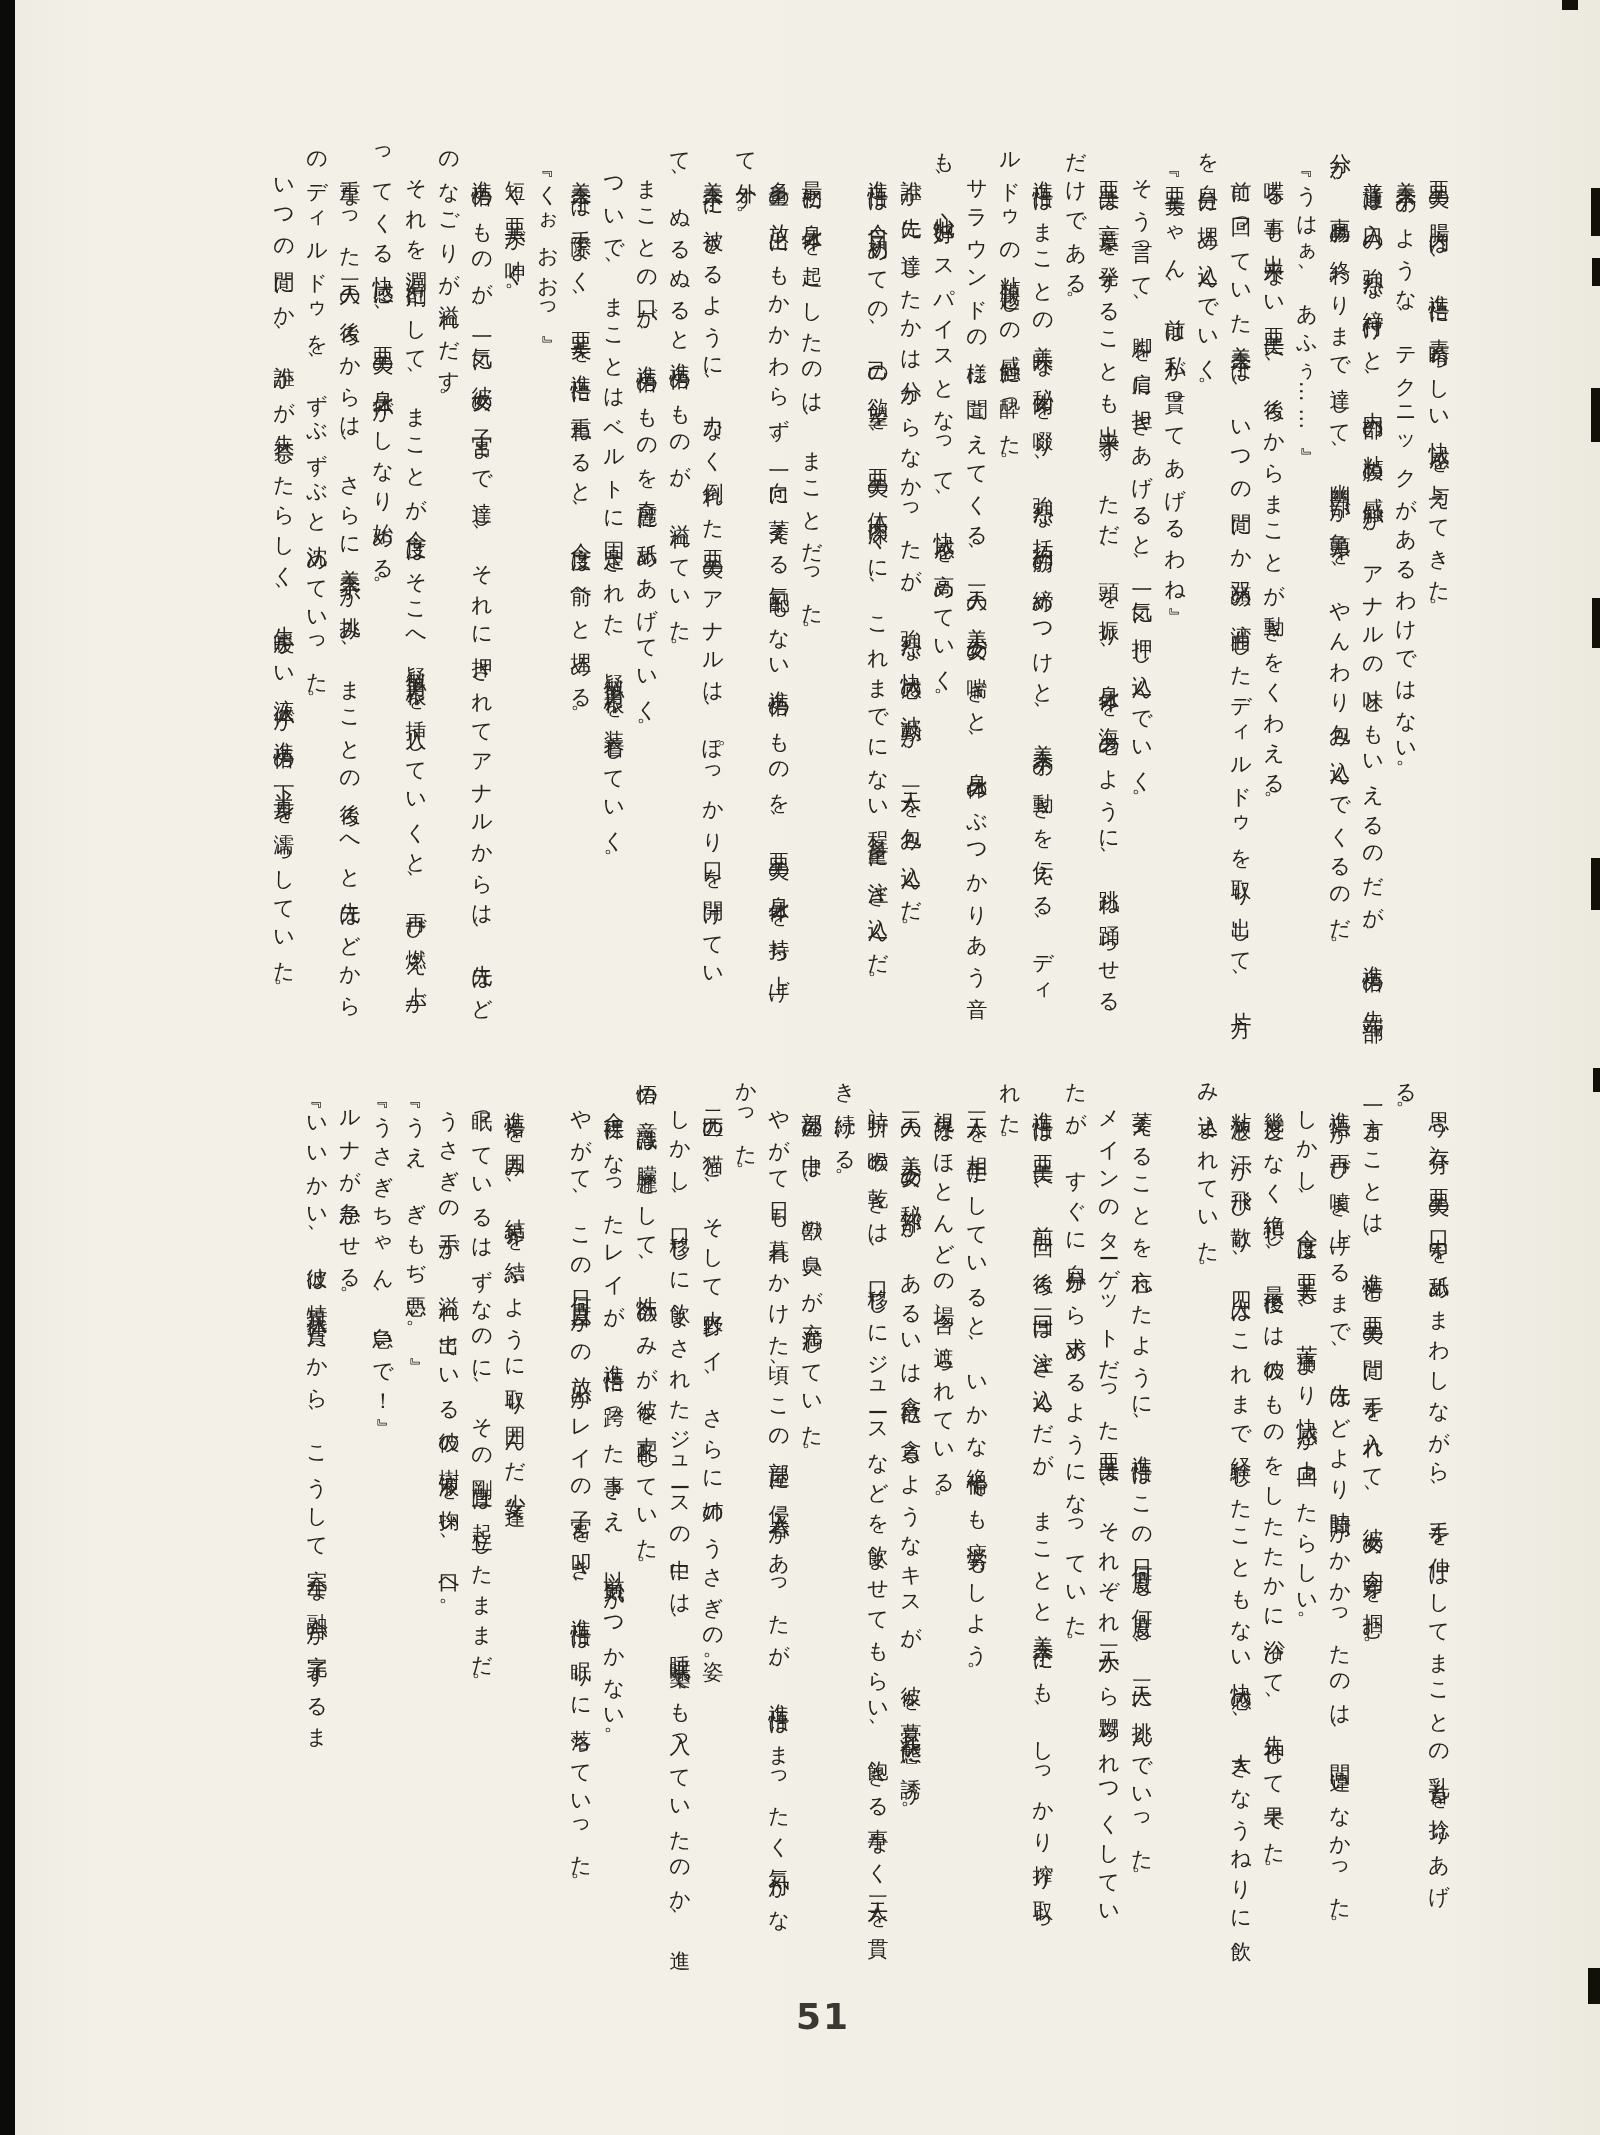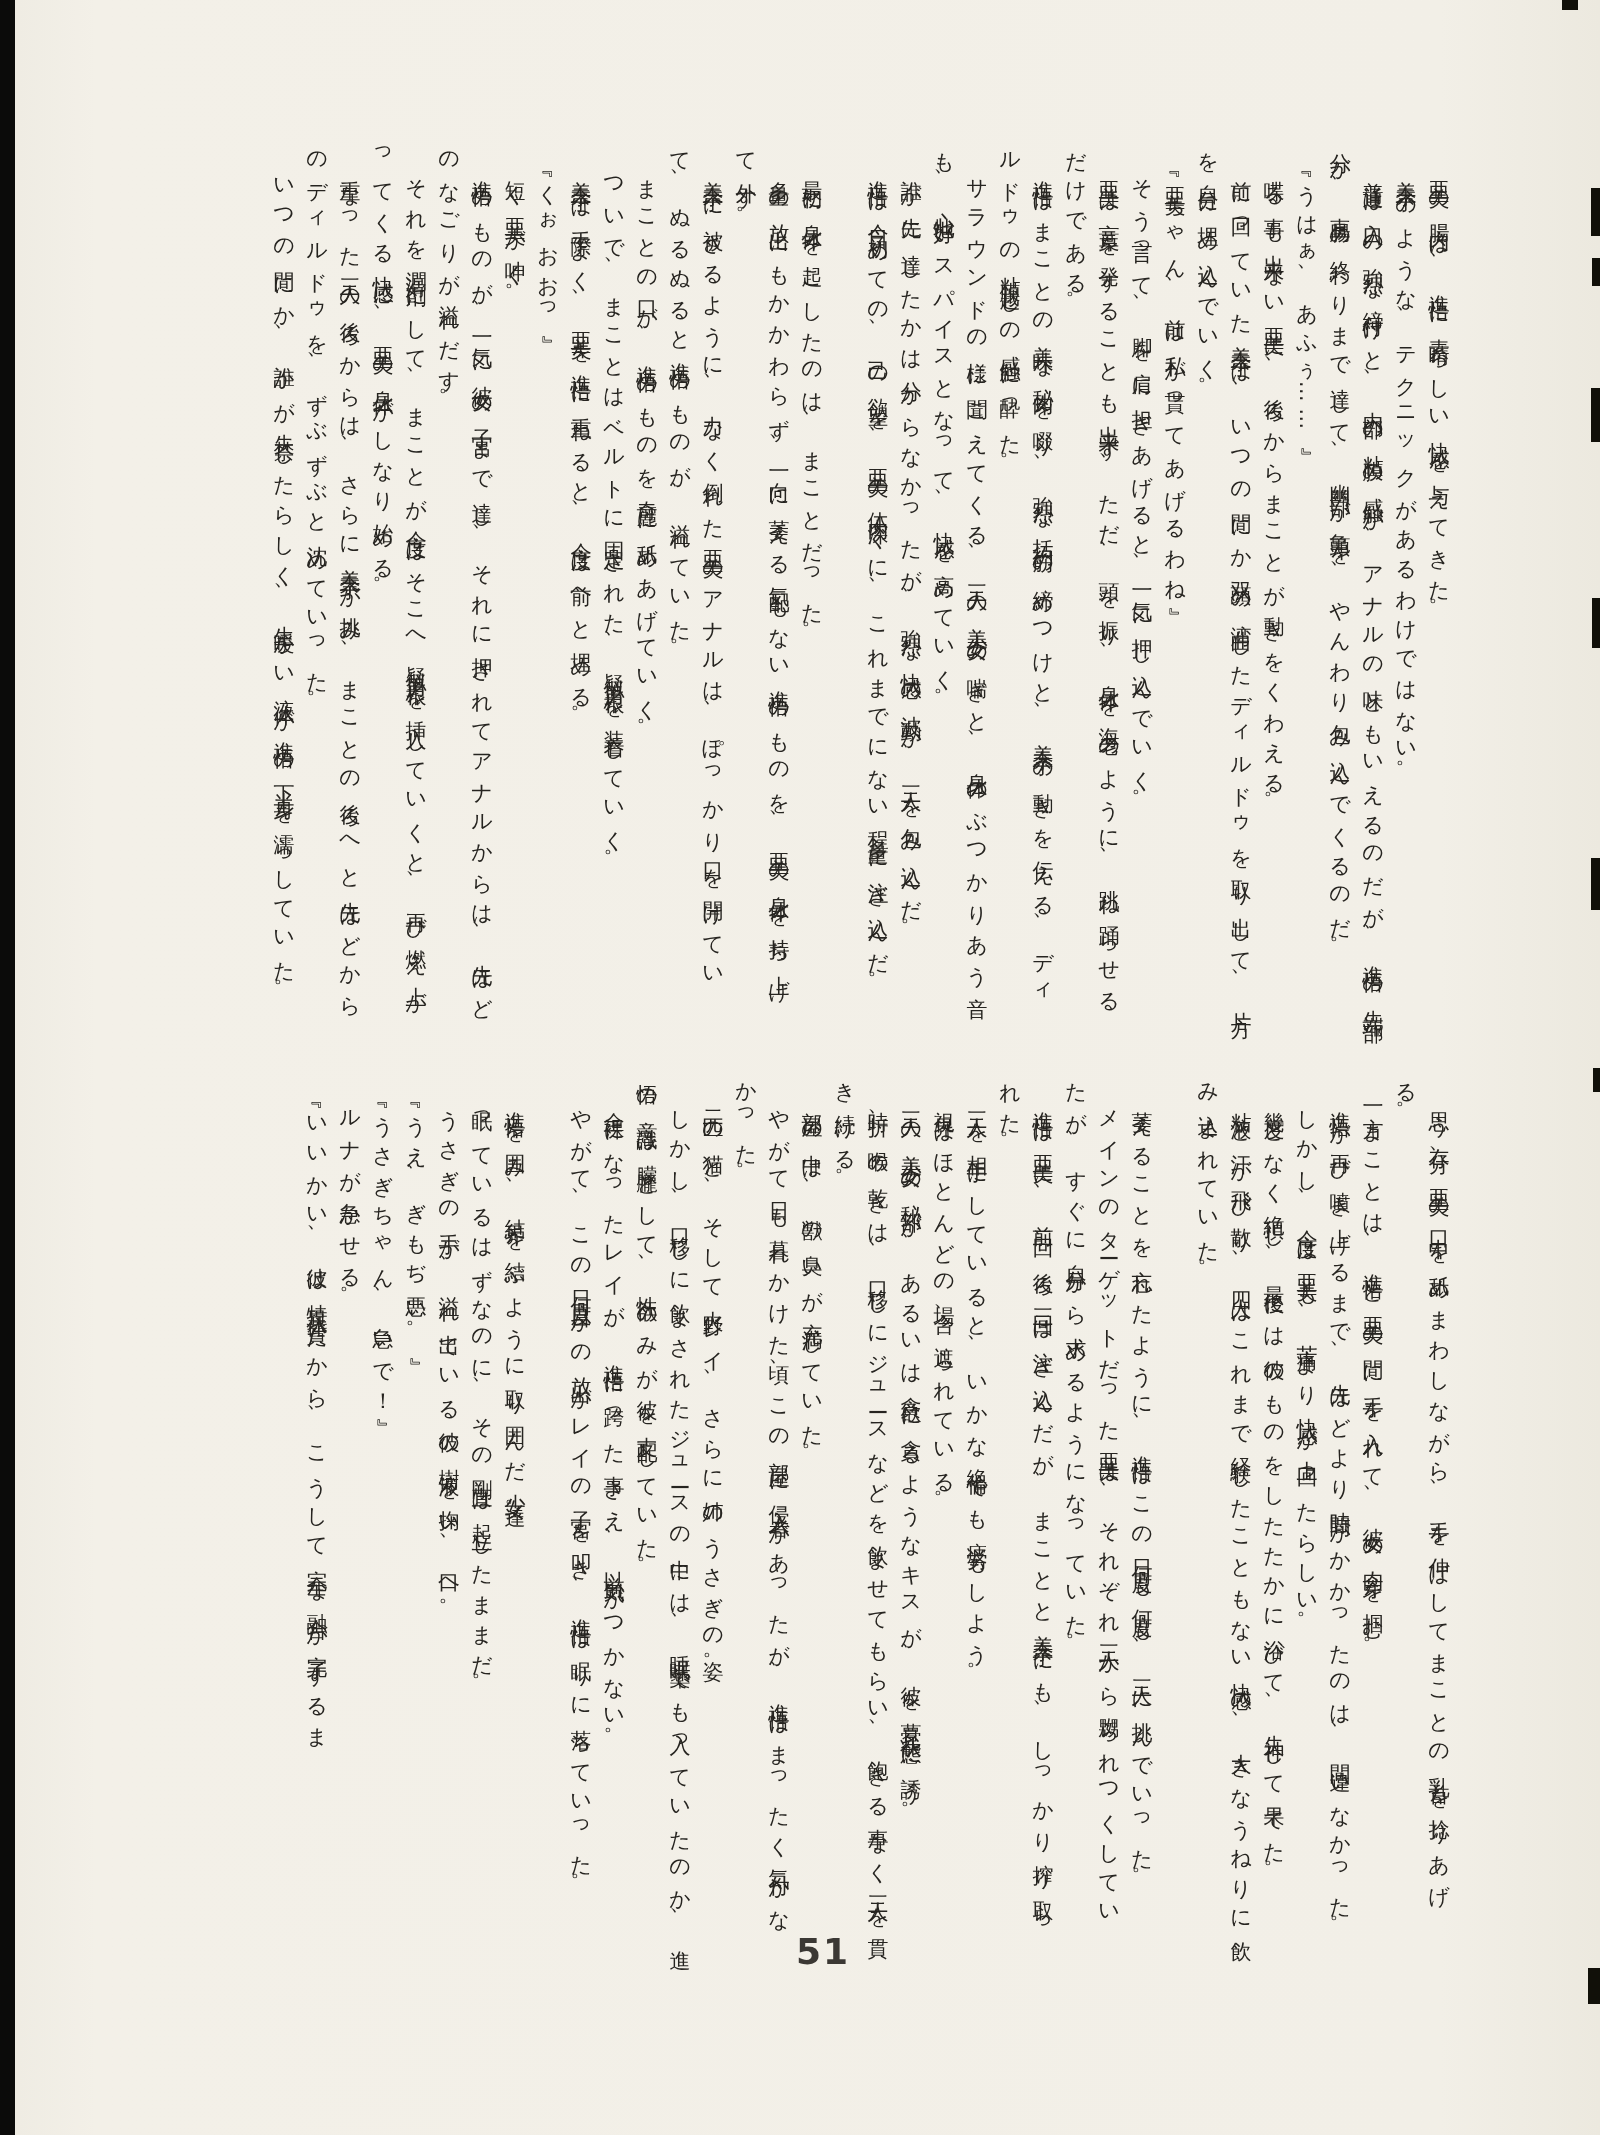--- a/index.html
+++ b/index.html
@@ -31,21 +31,21 @@
     font-size:21px;
     line-height:33px;
     letter-spacing:6.4px;
     color:#262420;
     text-align:start;
   }
   .vtext p{margin:0;text-indent:27px;}
   #top-block{top:137px;right:145px;height:878px;}
   #bottom-block{top:1068px;right:145px;height:878px;}
   .page-number{
-    position:absolute;left:796px;top:1931px;
+    position:absolute;left:796px;top:1996px;
     font-size:36px;font-weight:bold;color:#3b3834;letter-spacing:2px;
   }
 </style>
 </head>
 <body>
 
 <div class="page">
 
   <div class="edge-bar"></div>
 

